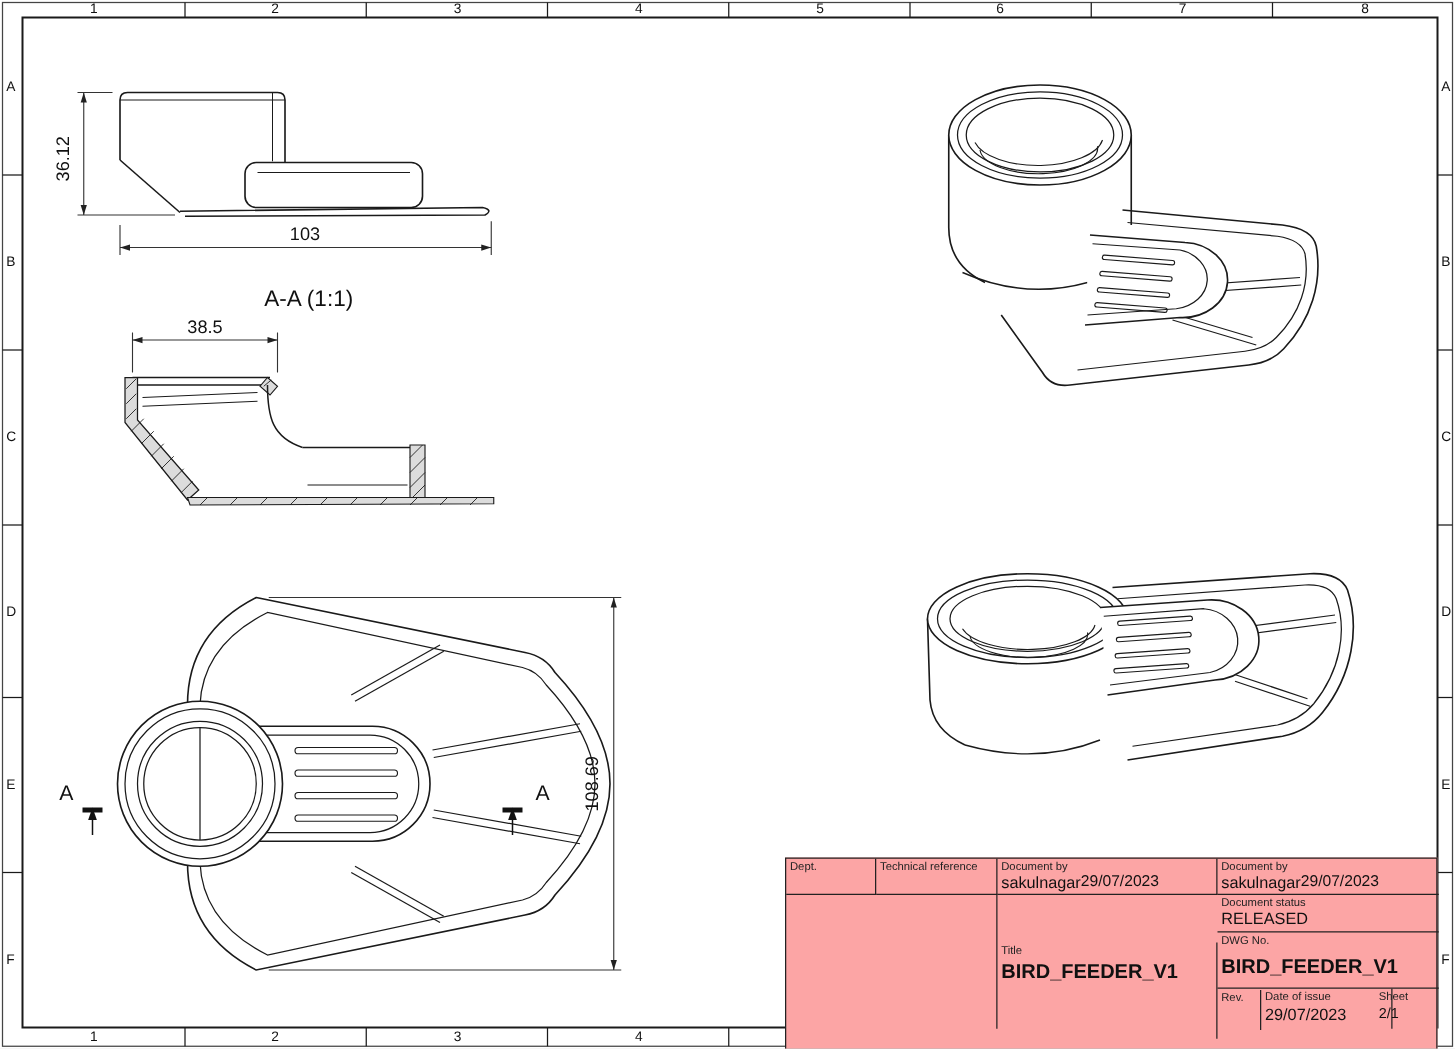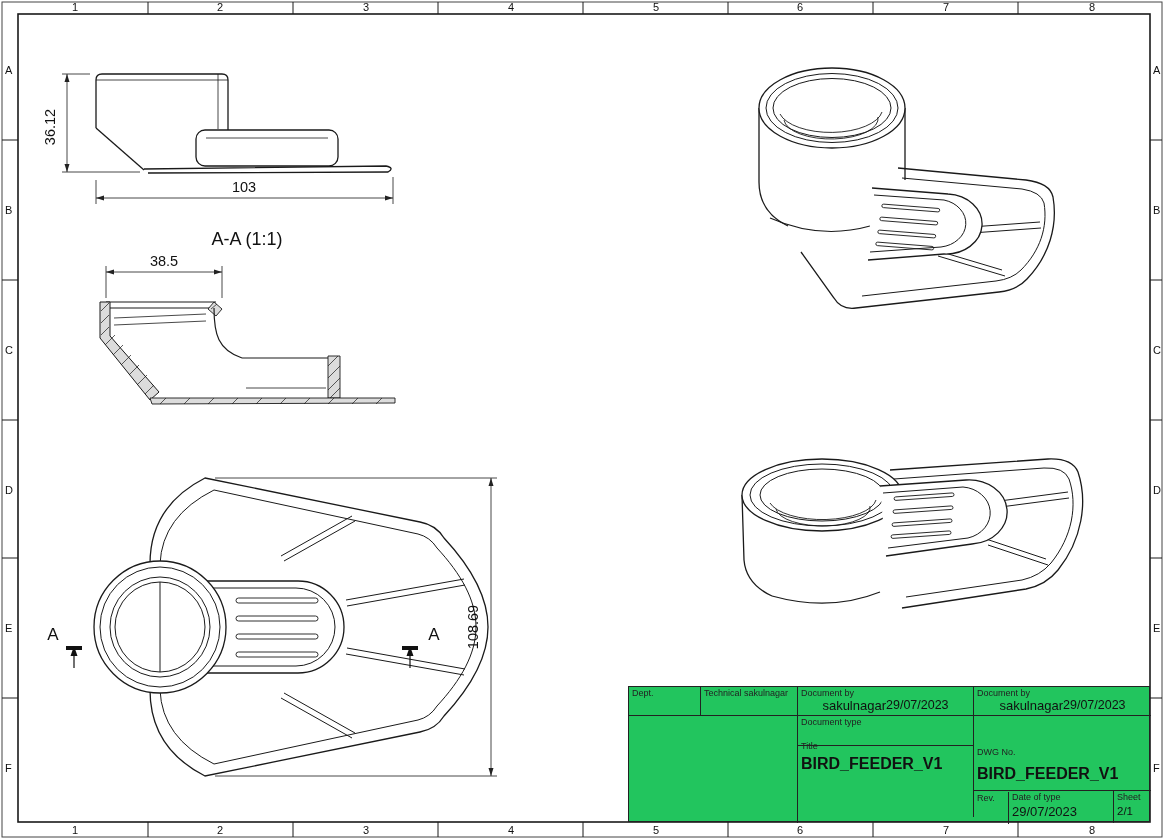--- a/index.html
+++ b/index.html
@@ -8,28 +8,28 @@
     font-family:"Liberation Sans",sans-serif;color:#111;overflow:hidden;
   }
   .sheet svg{position:absolute;left:0;top:0;z-index:1;}
   svg text{font-family:"Liberation Sans",sans-serif;fill:#111;}
   .glabel{position:absolute;z-index:2;font-size:11px;color:#111;}
   .glabel.top{top:1px;transform:translateX(-50%);}
   .glabel.bottom{top:824px;transform:translateX(-50%);}
   .glabel.left{left:5px;transform:translateY(-50%);}
   .glabel.right{left:1153px;transform:translateY(-50%);}
   .tblock{
-    position:absolute;left:628px;top:686px;width:522px;height:136px;
-    border:1.4px solid #222;box-sizing:border-box;z-index:3;background:#22c55e;
+    position:absolute;left:628px;top:686px;width:522px;height:154px;
+    border:1.4px solid #222;box-sizing:border-box;z-index:3;background:#fca5a5;
   }
   .tcell{position:absolute;box-sizing:border-box;border-color:#222;border-style:solid;border-width:0;}
   .tlabel{display:block;font-size:9px;line-height:10px;padding:1px 0 0 3px;color:#222;white-space:nowrap;}
   .tvalue{display:block;font-size:13px;line-height:15px;padding:0 3px;white-space:nowrap;}
   .tvalue.big{font-size:16px;font-weight:700;line-height:18px;margin-top:4px;}
-  .trow{display:flex;justify-content:center;padding:0 3px;}
+  .trow{display:flex;justify-content:flex-start;padding:0 3px;}
   .trow .nm{font-size:13px;line-height:15px;white-space:nowrap;}
   .trow .dt{font-size:12.5px;line-height:15px;white-space:nowrap;}
 </style>
 </head>
 <body>
 
 <div class="sheet">
 
   <svg width="1164" height="839" viewBox="0 0 1164 839">
 
@@ -290,54 +290,55 @@
   <span class="glabel right" style="top:350px">C</span>
   <span class="glabel right" style="top:490px">D</span>
   <span class="glabel right" style="top:628px">E</span>
   <span class="glabel right" style="top:768px">F</span>
 
   <div class="tblock">
     <div class="tcell" style="left:0;top:0;width:72px;height:29px;border-right-width:1px;border-bottom-width:1px">
       <span class="tlabel">Dept.</span>
     </div>
     <div class="tcell" style="left:72px;top:0;width:97px;height:29px;border-right-width:1px;border-bottom-width:1px">
-      <span class="tlabel">Technical sakulnagar</span>
+      <span class="tlabel">Technical reference</span>
     </div>
     <div class="tcell" style="left:169px;top:0;width:176px;height:29px;border-right-width:1px;border-bottom-width:1px">
       <span class="tlabel">Document by</span>
       <div class="trow">
         <span class="nm">sakulnagar</span>
         <span class="dt">29/07/2023</span>
       </div>
     </div>
     <div class="tcell" style="left:345px;top:0;width:177px;height:29px;border-bottom-width:1px">
       <span class="tlabel">Document by</span>
       <div class="trow">
         <span class="nm">sakulnagar</span>
         <span class="dt">29/07/2023</span>
       </div>
     </div>
     <div class="tcell" style="left:0;top:29px;width:169px;height:107px;border-right-width:1px"></div>
-    <div class="tcell" style="left:169px;top:29px;width:176px;height:30px;border-right-width:1px;border-bottom-width:1px">
-      <span class="tlabel">Document type</span>
-    </div>
-    <div class="tcell" style="left:169px;top:53px;width:176px;height:77px;border-right-width:1px">
+    <div class="tcell" style="left:345px;top:29px;width:177px;height:30px;border-bottom-width:1px">
+      <span class="tlabel">Document status</span>
+      <span class="tvalue">RELEASED</span>
+    </div>
+    <div class="tcell" style="left:169px;top:67px;width:176px;height:77px;border-right-width:1px">
       <span class="tlabel">Title</span>
       <span class="tvalue big">BIRD_FEEDER_V1</span>
     </div>
     <div class="tcell" style="left:345px;top:59px;width:177px;height:45px;border-bottom-width:1px">
       <span class="tlabel">DWG No.</span>
       <span class="tvalue big" style="margin-top:8px">BIRD_FEEDER_V1</span>
     </div>
     <div class="tcell" style="left:345px;top:105px;width:35px;height:32px;border-right-width:1px">
       <span class="tlabel">Rev.</span>
     </div>
     <div class="tcell" style="left:380px;top:104px;width:105px;height:32px;border-right-width:1px">
-      <span class="tlabel">Date of type</span>
+      <span class="tlabel">Date of issue</span>
       <span class="tvalue" style="margin-top:2px">29/07/2023</span>
     </div>
-    <div class="tcell" style="left:485px;top:104px;width:37px;height:32px">
+    <div class="tcell" style="left:471px;top:104px;width:37px;height:32px">
       <span class="tlabel">Sheet</span>
       <span class="tvalue" style="margin-top:2px;font-size:11.5px">2/1</span>
     </div>
   </div>
 
 </div>
 
 </body></html>

